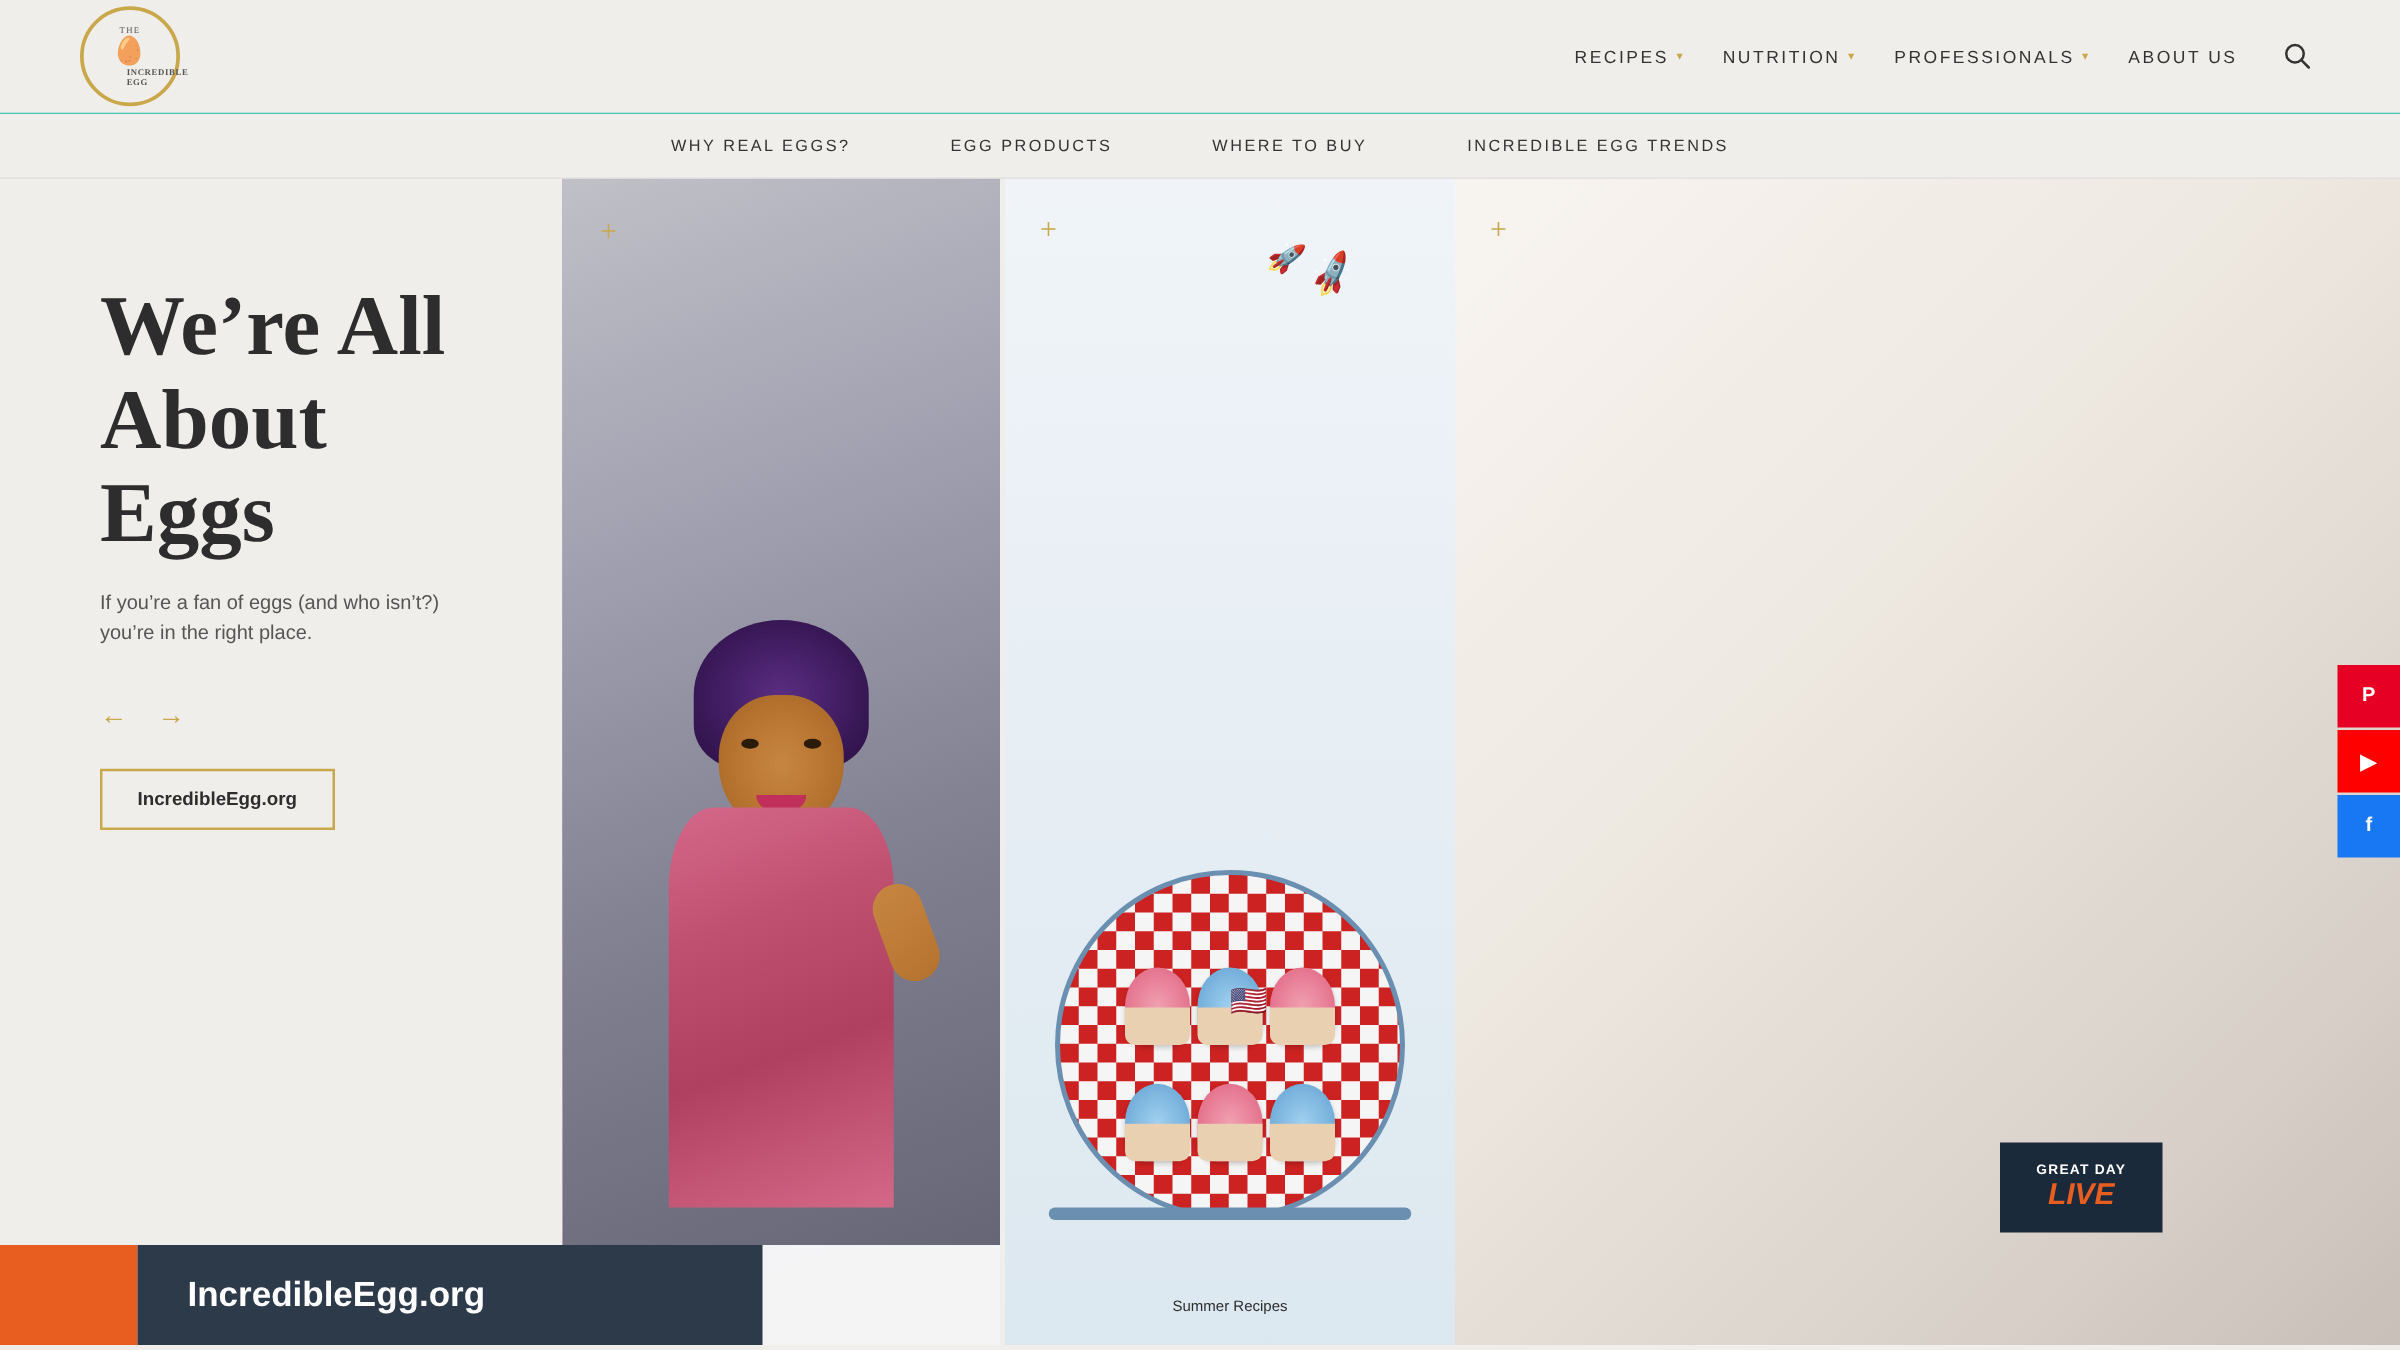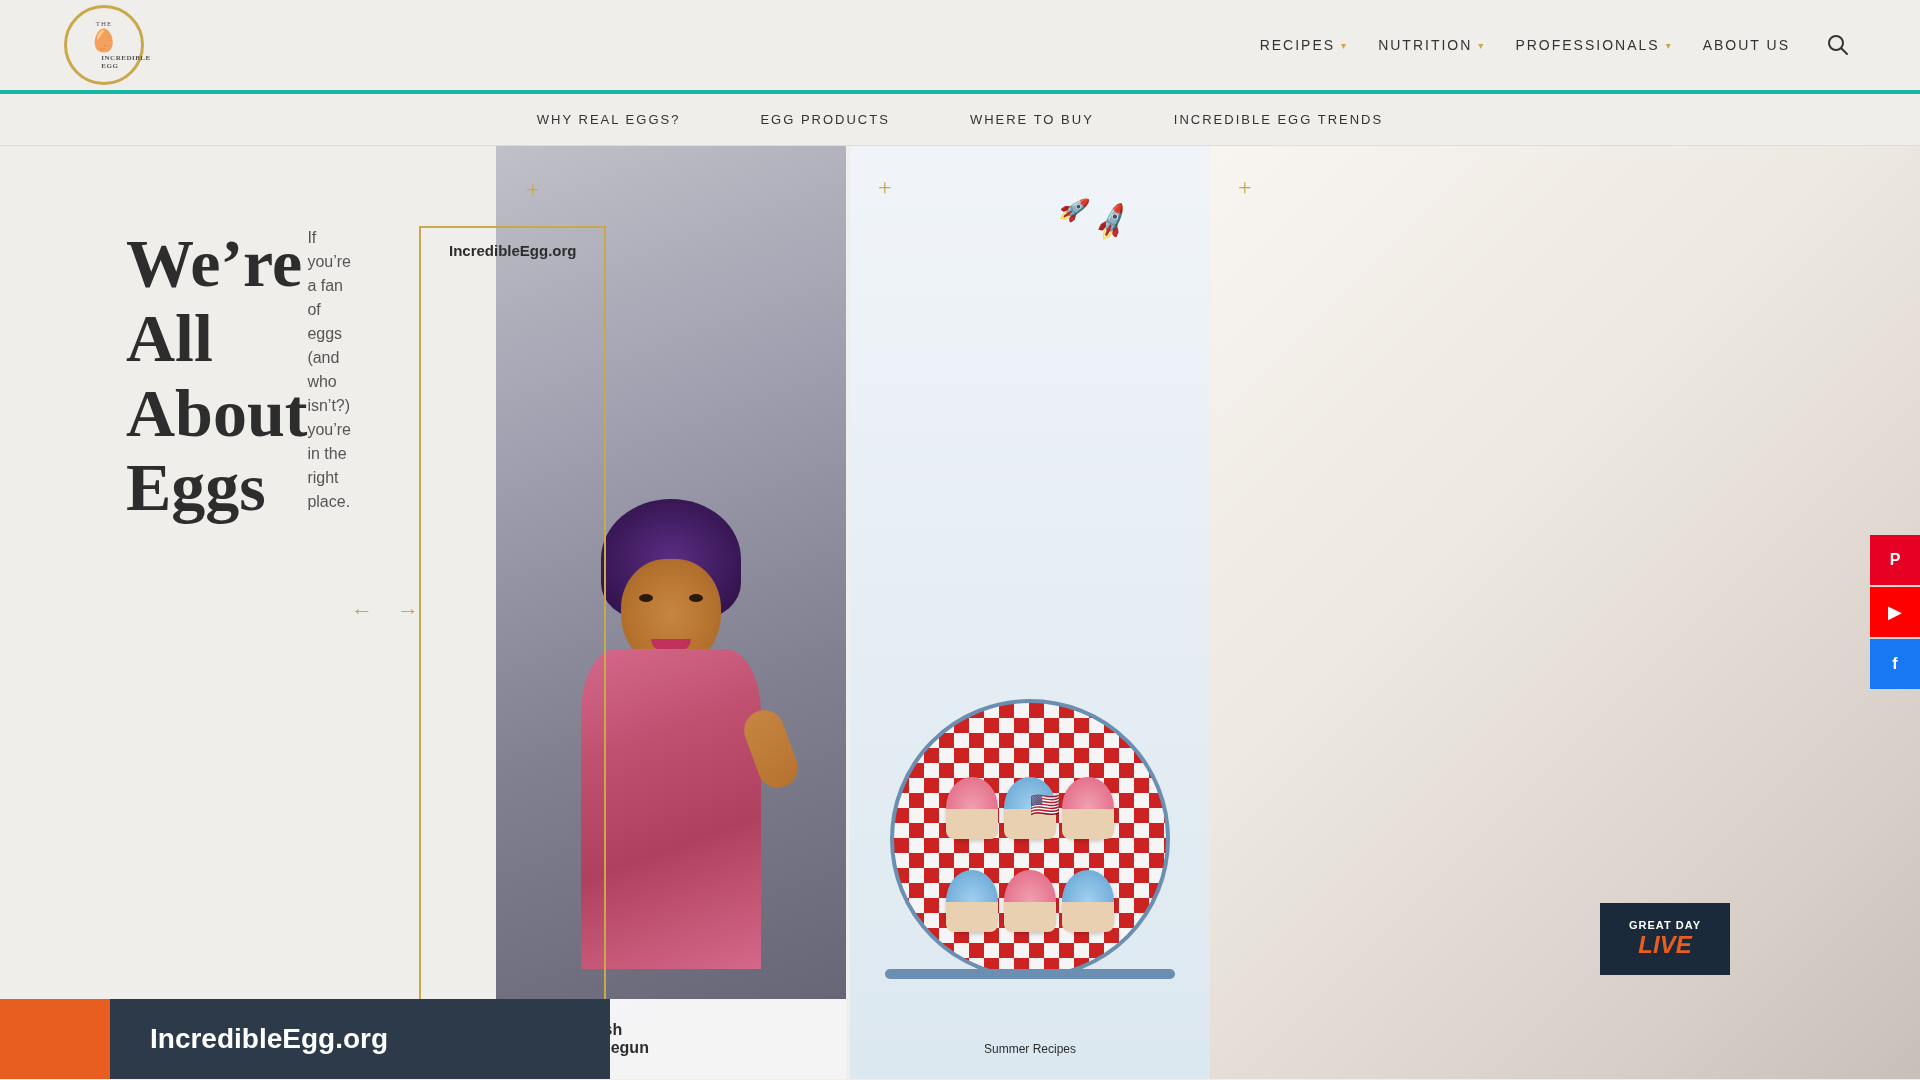--- a/index.html
+++ b/index.html
@@ -84,21 +84,21 @@
       cursor: pointer;
     }
 
     
     .sub-nav {
       background: #f0eeeb;
       display: flex;
       justify-content: center;
       gap: 80px;
       padding: 18px 0;
-      border-top: 4px solid #14b8a6;
+      border-top: 1px solid #14b8a6;
       border-bottom: 1px solid #ddd;
     }
     .sub-nav-item {
       font-size: 13px;
       letter-spacing: 2px;
       text-transform: uppercase;
       color: #333;
       cursor: pointer;
       font-family: 'Arial', sans-serif;
       font-weight: 500;
@@ -110,26 +110,25 @@
       position: relative;
       height: calc(1080px - 90px - 57px);
       overflow: hidden;
     }
 
     
     .left-text {
       width: 450px;
       padding: 80px 60px 60px 80px;
       display: flex;
-      flex-direction: row;
+      flex-direction: column;
       justify-content: flex-start;
       position: relative;
       z-index: 5;
       flex-shrink: 0;
-      margin-left: 46px;
     }
     .hero-title {
       font-size: 68px;
       color: #2d2d2d;
       font-family: 'Georgia', serif;
       line-height: 1.1;
       font-weight: 700;
       margin-bottom: 24px;
     }
     .hero-subtitle {
@@ -230,21 +229,21 @@
     .banner-url {
       font-size: 28px;
       color: white;
       font-family: 'Arial', sans-serif;
       font-weight: 600;
     }
 
     
     .gdl-badge {
       position: absolute;
-      bottom: 104px;
+      bottom: 90px;
       right: 190px;
       background: #1a2a3a;
       color: white;
       padding: 16px 20px;
       text-align: center;
       z-index: 20;
       width: 130px;
     }
     .gdl-great-day {
       font-size: 11px;

